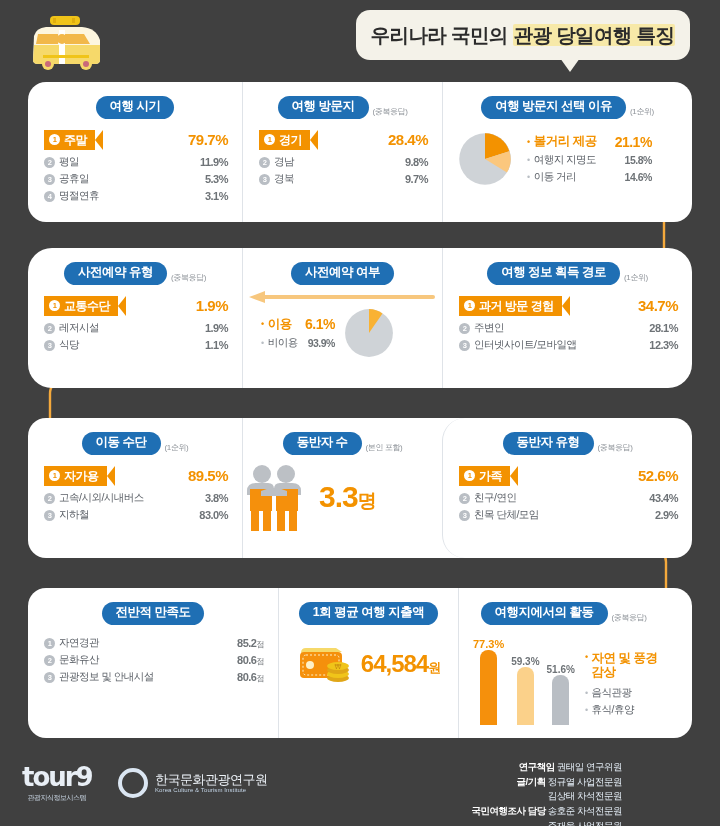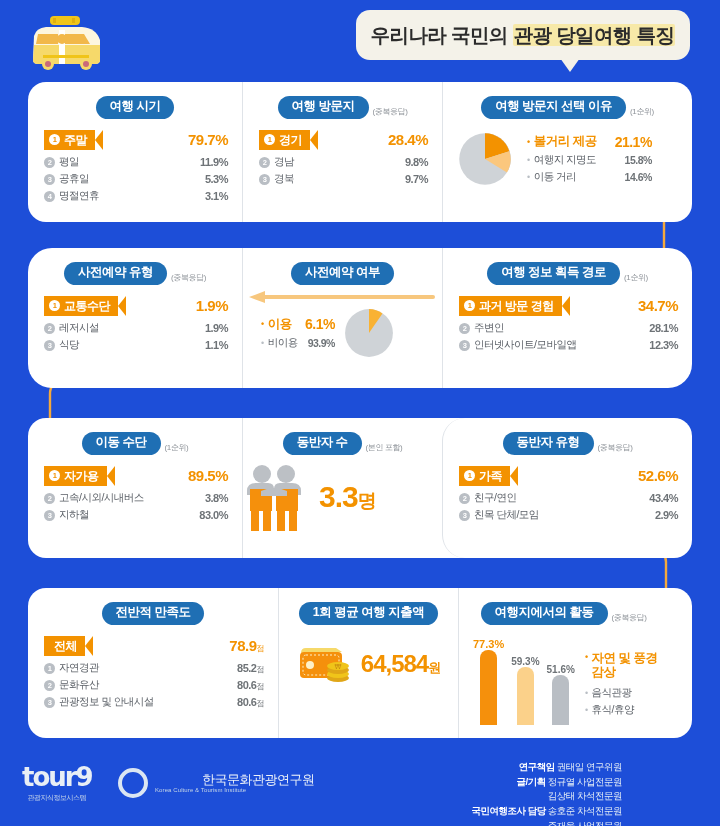--- a/index.html
+++ b/index.html
@@ -3,21 +3,21 @@
 <meta charset="utf-8">
 <title>우리나라 국민의 관광 당일여행 특징</title>
 <style>
   * { box-sizing: border-box; margin: 0; padding: 0; }
   html, body {
     width: 720px; height: 826px;
     font-family: "Liberation Sans", "DejaVu Sans", sans-serif;
     background: #3d7ab8;
     overflow: hidden;
   }
-  #root { position: relative; width: 720px; height: 826px; background: #1d4ed8; }
+  #root { position: relative; width: 720px; height: 826px; background: #404040; }
 
   
   .van { position: absolute; left: 24px; top: 12px; width: 84px; height: 66px; }
   .title-bubble {
     position: absolute; left: 356px; top: 10px; width: 334px; height: 50px;
     background: #f4f2e9; border-radius: 14px;
     display: flex; align-items: center; justify-content: center;
   }
   .title-bubble .t {
     font-size: 19.5px; font-weight: bold; color: #2b2b2b; letter-spacing: -.6px;
@@ -97,21 +97,21 @@
   .footer { position: absolute; left: 0; top: 752px; width: 644px; height: 74px; }
   .logo-tour { position: absolute; left: 22px; top: 12px; }
   .tourgo { font-size: 26px; font-weight: bold; color: #e8eef5; letter-spacing: -2px;
             line-height: 1; font-family: "DejaVu Sans", sans-serif; }
   .tourgo-sub { font-size: 7px; color: #cfdcea; letter-spacing: -.5px; margin-top: 3px;
                 text-align: center; }
   .logo-kcti { position: absolute; left: 118px; top: 16px; display: flex;
                align-items: center; gap: 7px; }
   .kcti-ring { width: 30px; height: 30px; border-radius: 50%;
                border: 4px solid #dbe6f2; }
-  .kcti-k { font-size: 13px; color: #eef3f9; letter-spacing: -.5px; line-height: 1.15; margin-left: 47px; }
+  .kcti-k { font-size: 13px; color: #eef3f9; letter-spacing: -.5px; line-height: 1.15; }
   .kcti-e { font-size: 6px; color: #c3d4e6; letter-spacing: .1px; }
   .credits { position: absolute; right: 22px; top: 8px; text-align: right;
              font-size: 9.5px; color: #e4edf6; line-height: 1.55; letter-spacing: -.5px; }
   .credits b { color: #ffffff; }
 </style>
 </head>
 <body>
 
 <div id="root">
 
@@ -455,28 +455,20 @@
     </div>
   </div>
 
   <div class="panel" id="panel4">
 
     <div class="col" style="left:0; width:250px;">
       <div class="head">
         <span class="pill">전반적 만족도</span>
       </div>
       <div class="list">
-        <div class="row top">
-          <span class="lbl">
-              <span class="flag" style="padding-left:10px;">
-                <span>전체</span>
-              </span>
-            </span>
-          <span class="val"><span>78.9</span><span class="unit">점</span></span>
-        </div>
         <div class="row">
           <span class="lbl">
               <span class="num">1</span>
               <span>자연경관</span>
             </span>
           <span class="val"><span>85.2</span><span class="unit">점</span></span>
         </div>
         <div class="row">
           <span class="lbl">
               <span class="num">2</span>

